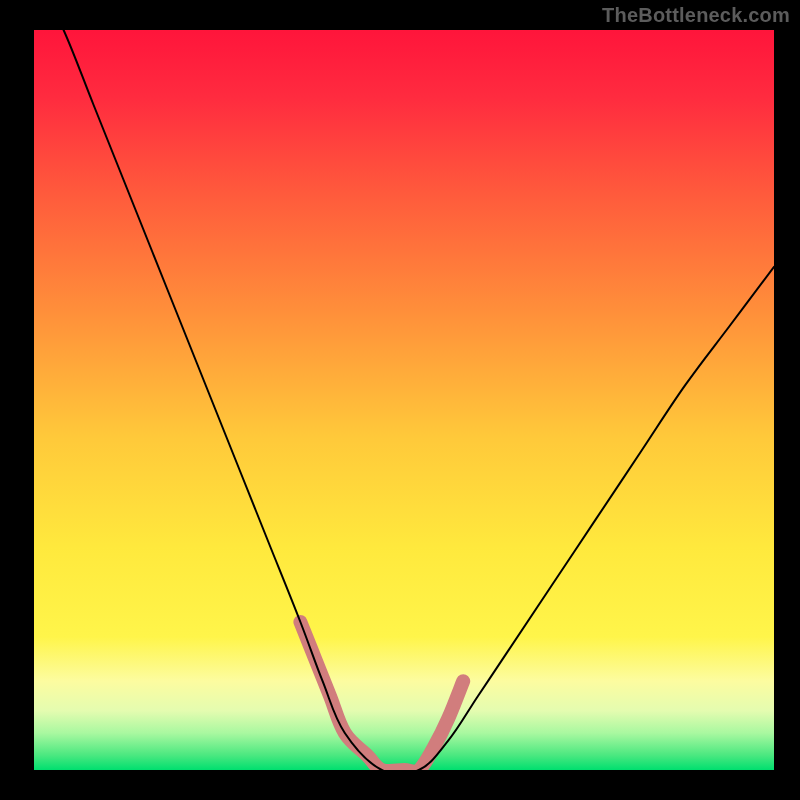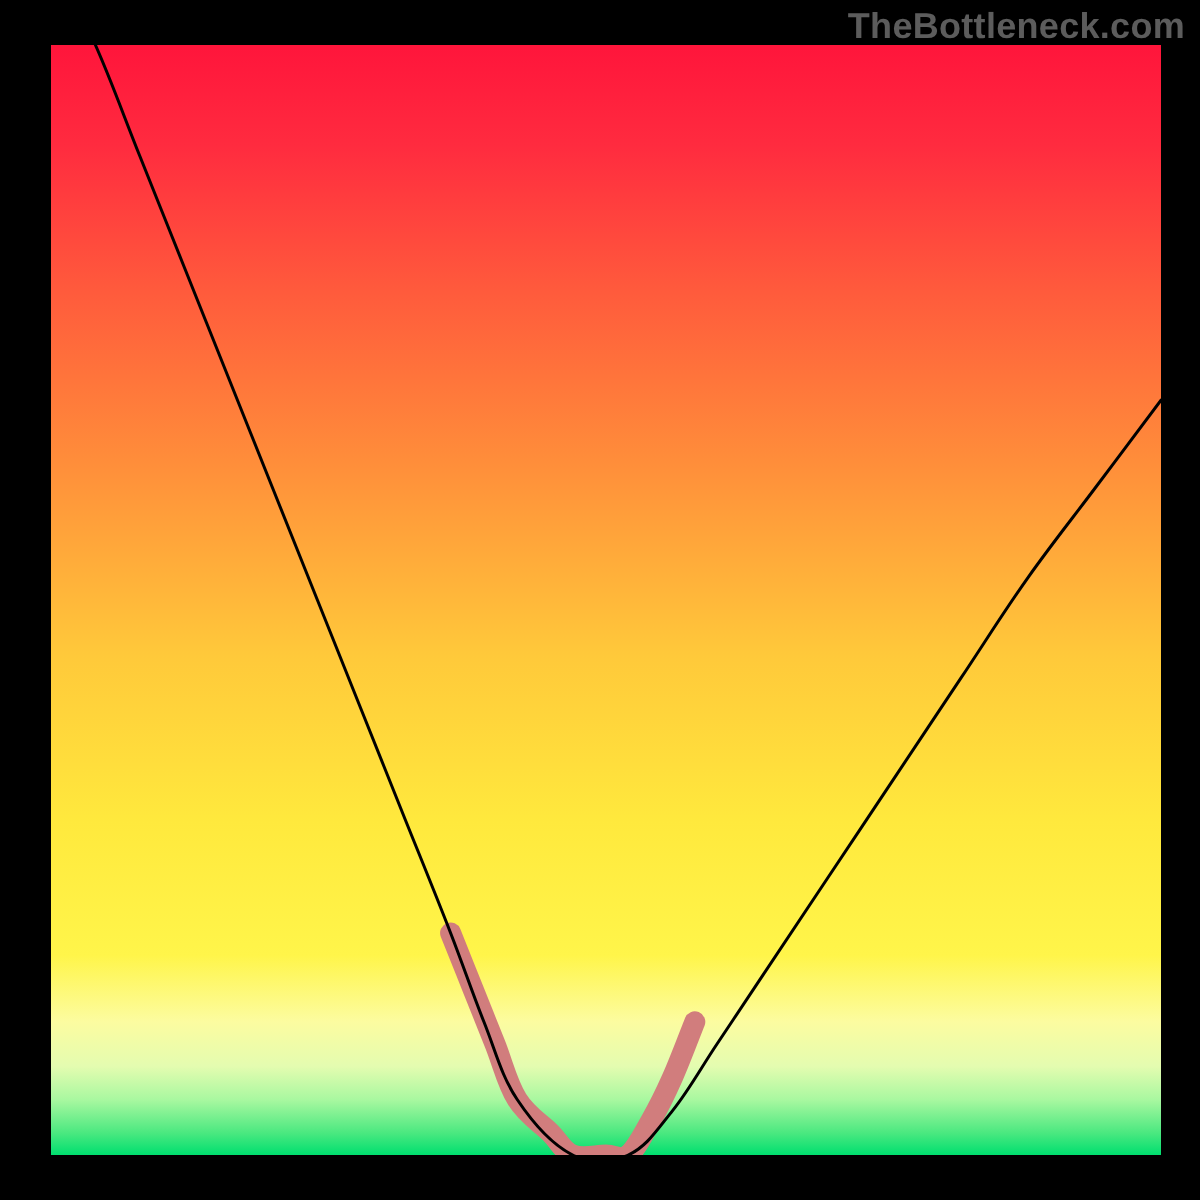--- a/index.html
+++ b/index.html
@@ -15,21 +15,21 @@
     position: relative;
     width: 800px;
     height: 800px;
     background: #000;
   }
   .watermark {
     position: absolute;
     top: 4px;
     right: 10px;
     color: #5c5c5c;
-    font-size: 24px;
+    font-size: 20px;
     font-weight: 600;
     letter-spacing: 0.2px;
     z-index: 5;
     user-select: none;
   }
   svg {
     position: absolute;
     top: 0;
     left: 0;
   }

